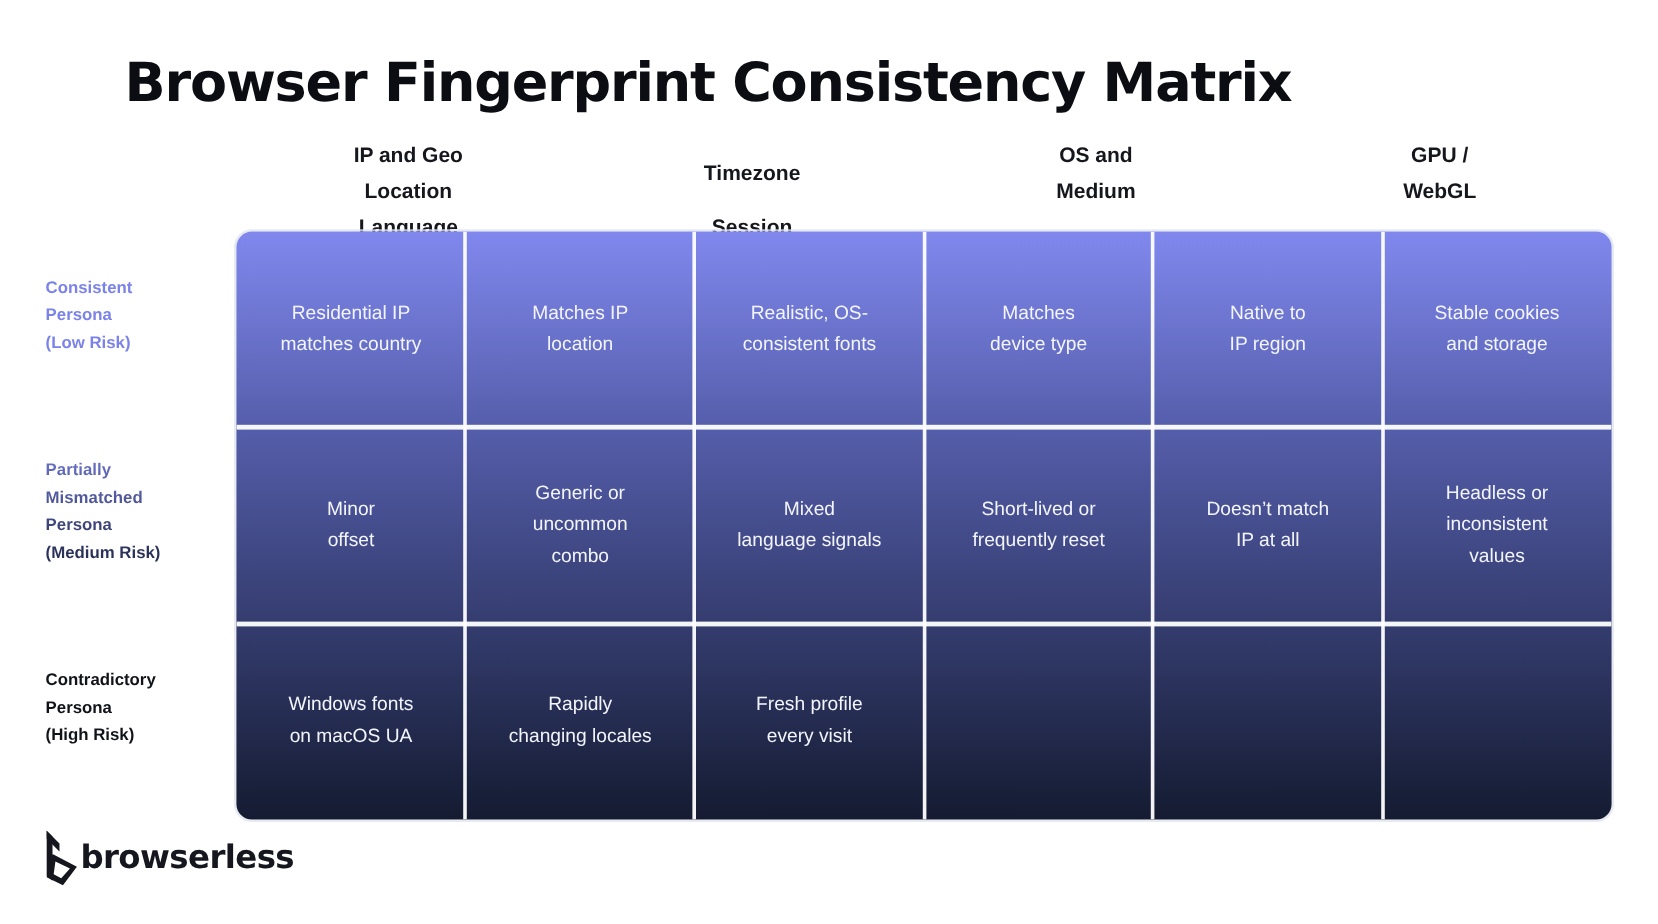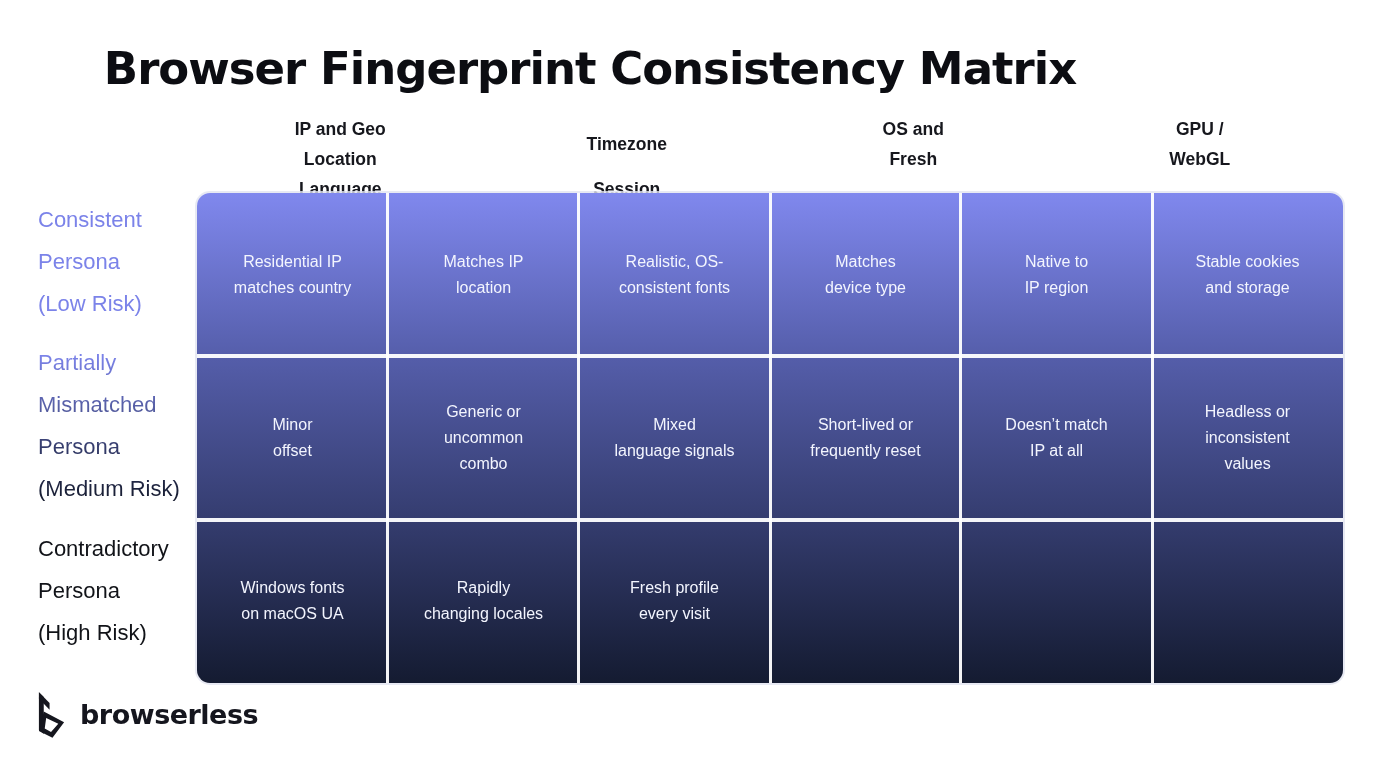--- a/index.html
+++ b/index.html
@@ -50,55 +50,55 @@
   .hline.h1 { top: calc(100% / 3 - 2px); }
   .hline.h2 { top: calc(100% * 2 / 3 - 2px); }
 
   .row-labels {
     position: absolute; left: 38px; top: 181px; width: 156px; height: 490px;
     display: grid; grid-template-rows: repeat(3, 1fr);
   }
   .row-label {
     display: flex; flex-direction: column; justify-content: center;
     white-space: pre-line;
-    font-weight: 400; font-size: 22px; line-height: 42px;
+    font-weight: 700; font-size: 14px; line-height: 23px;
   }
   .row-label.risk-low { color: #7b83e9; }
   .row-label.risk-high { color: #111318; }
   .row-label.risk-medium { color: #444b8a; }
   @supports (-webkit-background-clip: text) or (background-clip: text) {
     .row-label.risk-medium {
       background: linear-gradient(180deg, #7b83e9 8%, #525a9d 42%, #2e3560 68%, #151a2c 96%);
       -webkit-background-clip: text; background-clip: text;
       color: transparent;
     }
   }
 
   .logo {
     position: absolute; left: 36px; top: 690px; height: 48px;
-    display: flex; align-items: center; gap: 13px;
+    display: flex; align-items: center; gap: 0;
   }
   .logo-icon { display: block; }
   .logo-text {
     font-family: "DejaVu Sans", sans-serif;
     font-weight: 800; font-size: 27px; letter-spacing: -0.5px;
     color: #15161e;
   }
 </style>
 </head>
 <body>
 
 <h1 class="title">Browser Fingerprint Consistency Matrix</h1>
 
 <div class="col-headers">
   <div class="col-header">IP and Geo
 Location</div>
   <div class="col-header">Timezone</div>
   <div class="col-header">OS and
-Fresh</div>
+Medium</div>
   <div class="col-header">GPU /
 WebGL</div>
   <div class="col-header">Language
 and Locale</div>
   <div class="col-header">Session
 History</div>
 </div>
 
 <div class="row-labels">
   <div class="row-label risk-low">Consistent

